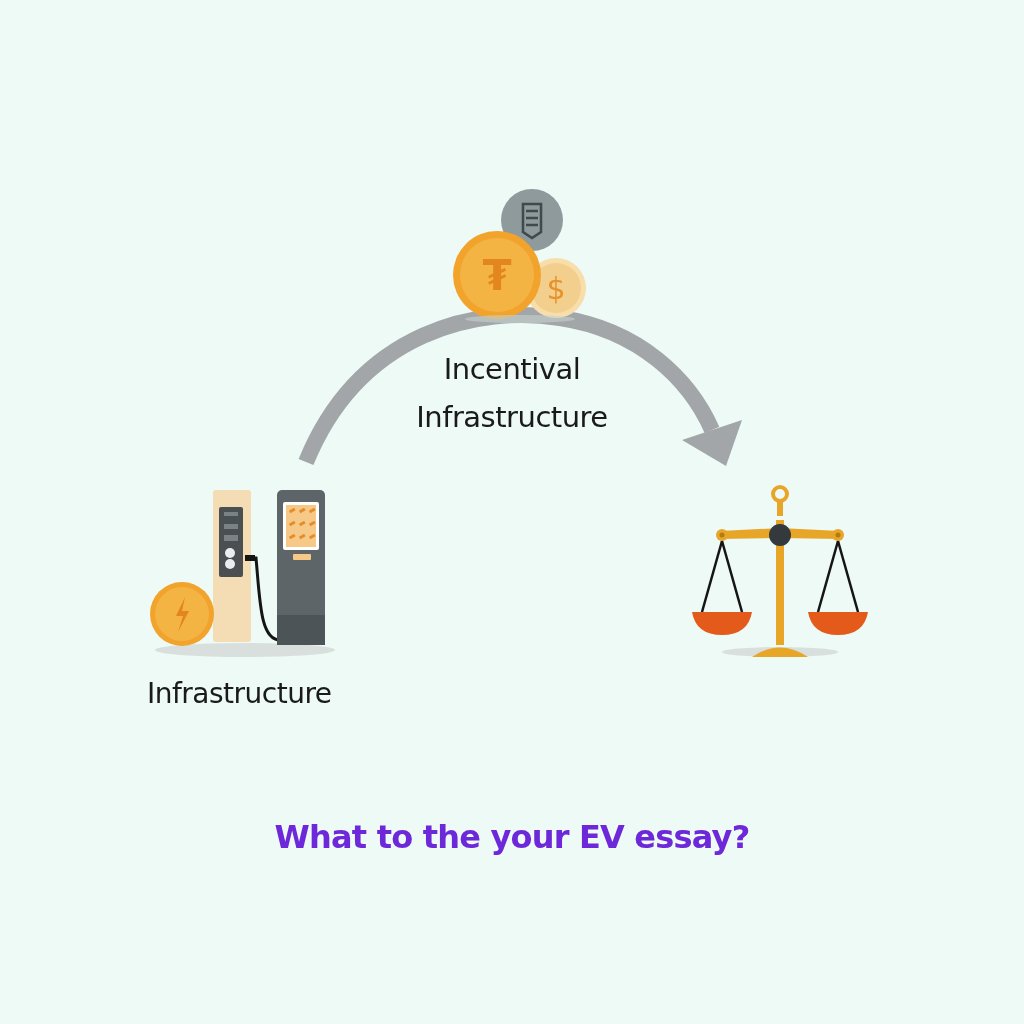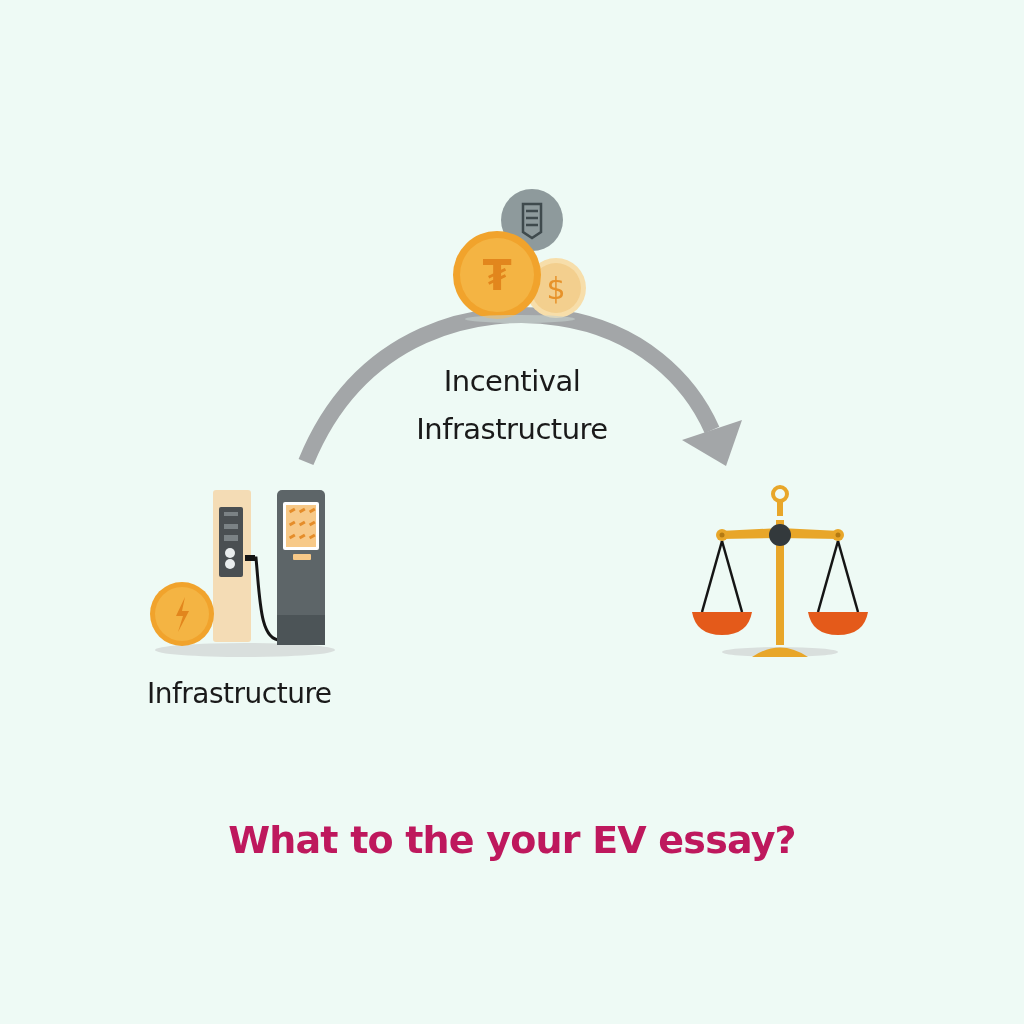--- a/index.html
+++ b/index.html
@@ -29,32 +29,31 @@
     }
     .center-label {
       position: absolute;
       left: 312px;
       width: 400px;
       text-align: center;
       font-size: 29px;
       color: #1a1a1a;
       line-height: 46px;
       letter-spacing: -0.5px;
-      margin-top: 12px;
     }
     .question {
       position: absolute;
       left: 0;
       top: 818px;
       width: 1024px;
       text-align: center;
       font-family: "DejaVu Sans", sans-serif;
       font-weight: bold;
-      font-size: 38px;
-      color: #be185d;
+      font-size: 32px;
+      color: #6d28d9;
       letter-spacing: -0.8px;
     }
   </style>
 </head>
 <body>
 
 <div class="canvas">
 
   <svg class="abs" style="left:0;top:0" width="1024" height="1024">
     <path d="M 306 462 C 360 330, 480 305, 560 318 C 640 330, 690 380, 712 430" fill="none" stroke="#a3a6a8" stroke-width="16" stroke-linecap="butt"></path>

